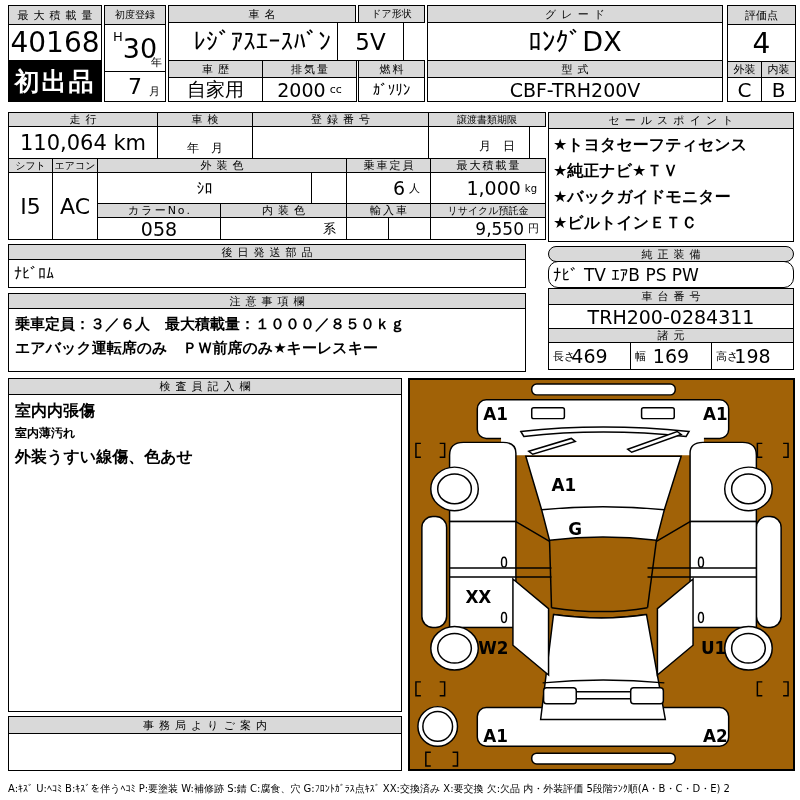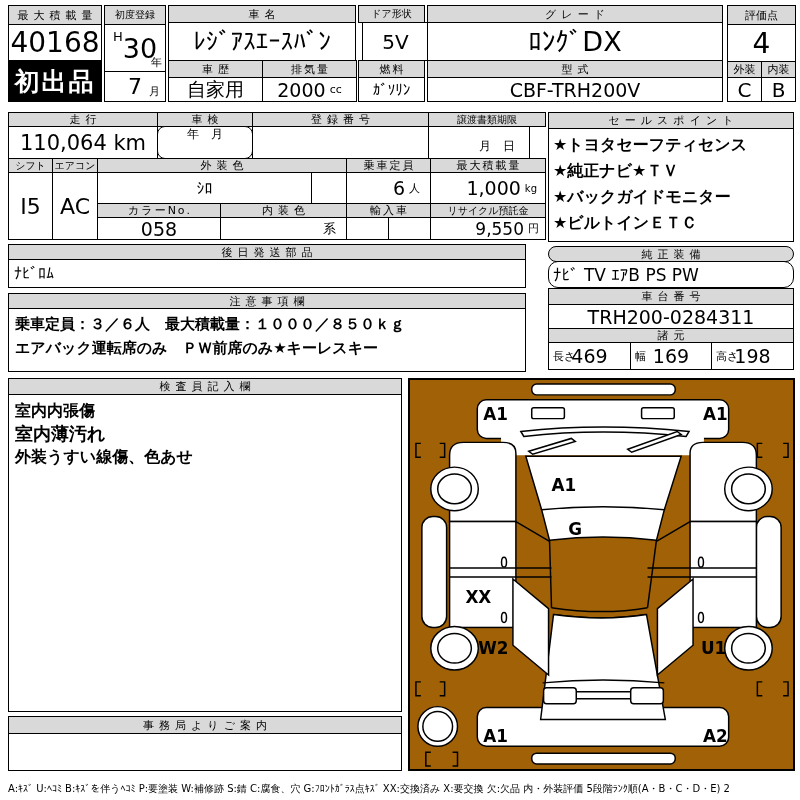--- a/index.html
+++ b/index.html
@@ -44,40 +44,40 @@
   <div class="c" style="left:168px;top:22px;width:188px;height:39px;font-size:25px;">ﾚｼﾞｱｽｴｰｽﾊﾞﾝ</div>
   <div class="c h sp" style="left:168px;top:60px;width:95px;height:18px;">車歴</div>
   <div class="c" style="left:168px;top:77px;width:95px;height:25px;font-size:19px;">自家用</div>
   <div class="c h sp2" style="left:262px;top:60px;width:95px;height:18px;">排気量</div>
   <div class="c" style="left:262px;top:77px;width:95px;height:25px;">
     <span style="font-size:19px;">2000</span>
     <span class="unit">cc</span>
   </div>
 
   <div class="c h" style="left:358px;top:5px;width:67px;height:18px;font-size:10px;">ドア形状</div>
-  <div class="c" style="left:362px;top:22px;width:67px;height:39px;font-size:20px;">5V</div>
+  <div class="c" style="left:337px;top:22px;width:67px;height:39px;font-size:23px;">5V</div>
   <div class="c h sp2" style="left:358px;top:60px;width:67px;height:18px;">燃料</div>
   <div class="c" style="left:358px;top:77px;width:67px;height:25px;font-size:15px;">ｶﾞｿﾘﾝ</div>
 
   <div class="c h sp" style="left:427px;top:5px;width:296px;height:18px;">グレード</div>
   <div class="c" style="left:427px;top:22px;width:296px;height:39px;font-size:27px;">ﾛﾝｸﾞDX</div>
   <div class="c h sp" style="left:427px;top:60px;width:296px;height:18px;">型式</div>
   <div class="c" style="left:427px;top:77px;width:296px;height:25px;font-size:19px;">CBF-TRH200V</div>
 
   <div class="c h" style="left:727px;top:5px;width:69px;height:20px;">評価点</div>
   <div class="c" style="left:727px;top:24px;width:69px;height:38px;font-size:28px;">4</div>
   <div class="c h" style="left:727px;top:61px;width:35px;height:17px;">外装</div>
   <div class="c h" style="left:761px;top:61px;width:35px;height:17px;">内装</div>
   <div class="c" style="left:727px;top:77px;width:35px;height:25px;font-size:20px;">C</div>
   <div class="c" style="left:761px;top:77px;width:35px;height:25px;font-size:20px;">B</div>
 
   <div class="c h sp" style="left:8px;top:112px;width:150px;height:15px;">走行</div>
   <div class="c" style="left:8px;top:126px;width:150px;height:33px;font-size:21px;">110,064 km</div>
   <div class="c h sp" style="left:157px;top:112px;width:96px;height:15px;">車検</div>
-  <div class="c bot" style="left:157px;top:126px;width:96px;height:33px;font-size:12px;padding-bottom:15px;border-radius:8px;">年　月</div>
+  <div class="c bot" style="left:157px;top:126px;width:96px;height:33px;font-size:12px;padding-bottom:1px;">年　月</div>
   <div class="c h sp" style="left:252px;top:112px;width:177px;height:15px;">登録番号</div>
   <div class="c" style="left:252px;top:126px;width:177px;height:33px;"></div>
   <div class="c h" style="left:428px;top:112px;width:118px;height:15px;font-size:10px;">譲渡書類期限</div>
   <div class="c bot r" style="left:428px;top:126px;width:102px;height:33px;font-size:12px;padding:0 14px 3px 0;">月　日</div>
 
   <div class="c h" style="left:8px;top:158px;width:45px;height:15px;font-size:10px;">シフト</div>
   <div class="c h" style="left:52px;top:158px;width:46px;height:15px;font-size:10px;">エアコン</div>
   <div class="c" style="left:8px;top:172px;width:45px;height:68px;font-size:22px;">I5</div>
   <div class="c" style="left:52px;top:172px;width:46px;height:68px;font-size:22px;">AC</div>
 
@@ -140,21 +140,21 @@
     <span style="font-size:19px;">169</span>
   </div>
   <div class="c" style="left:711px;top:342px;width:83px;height:28px;">
     <span style="font-size:11px;position:absolute;left:4px;bottom:5px;">高さ</span>
     <span style="font-size:19px;">198</span>
   </div>
 
   <div class="c h sp" style="left:8px;top:378px;width:394px;height:17px;">検査員記入欄</div>
   <div class="c col" style="left:8px;top:394px;width:394px;height:318px;padding:4px 6px;">
     <div class="b" style="font-size:16px;line-height:23px;">室内内張傷</div>
-    <div class="b" style="font-size:18px;line-height:23px;text-align:right;">室内薄汚れ</div>
+    <div class="b" style="font-size:12px;line-height:23px;text-align:right;">室内薄汚れ</div>
     <div class="b" style="font-size:16px;line-height:23px;">外装うすい線傷、色あせ</div>
   </div>
 
   <div class="c h sp" style="left:8px;top:716px;width:394px;height:18px;">事務局よりご案内</div>
   <div class="c" style="left:8px;top:733px;width:394px;height:38px;"></div>
 
   <div style="position:absolute;left:408px;top:378px;width:387px;height:393px;border:2px solid #000;box-sizing:border-box;background:#a16207;">
     <svg width="383" height="389" viewBox="0 0 387 393">
       <g stroke="#000" stroke-width="1.5" fill="#fff">
 

